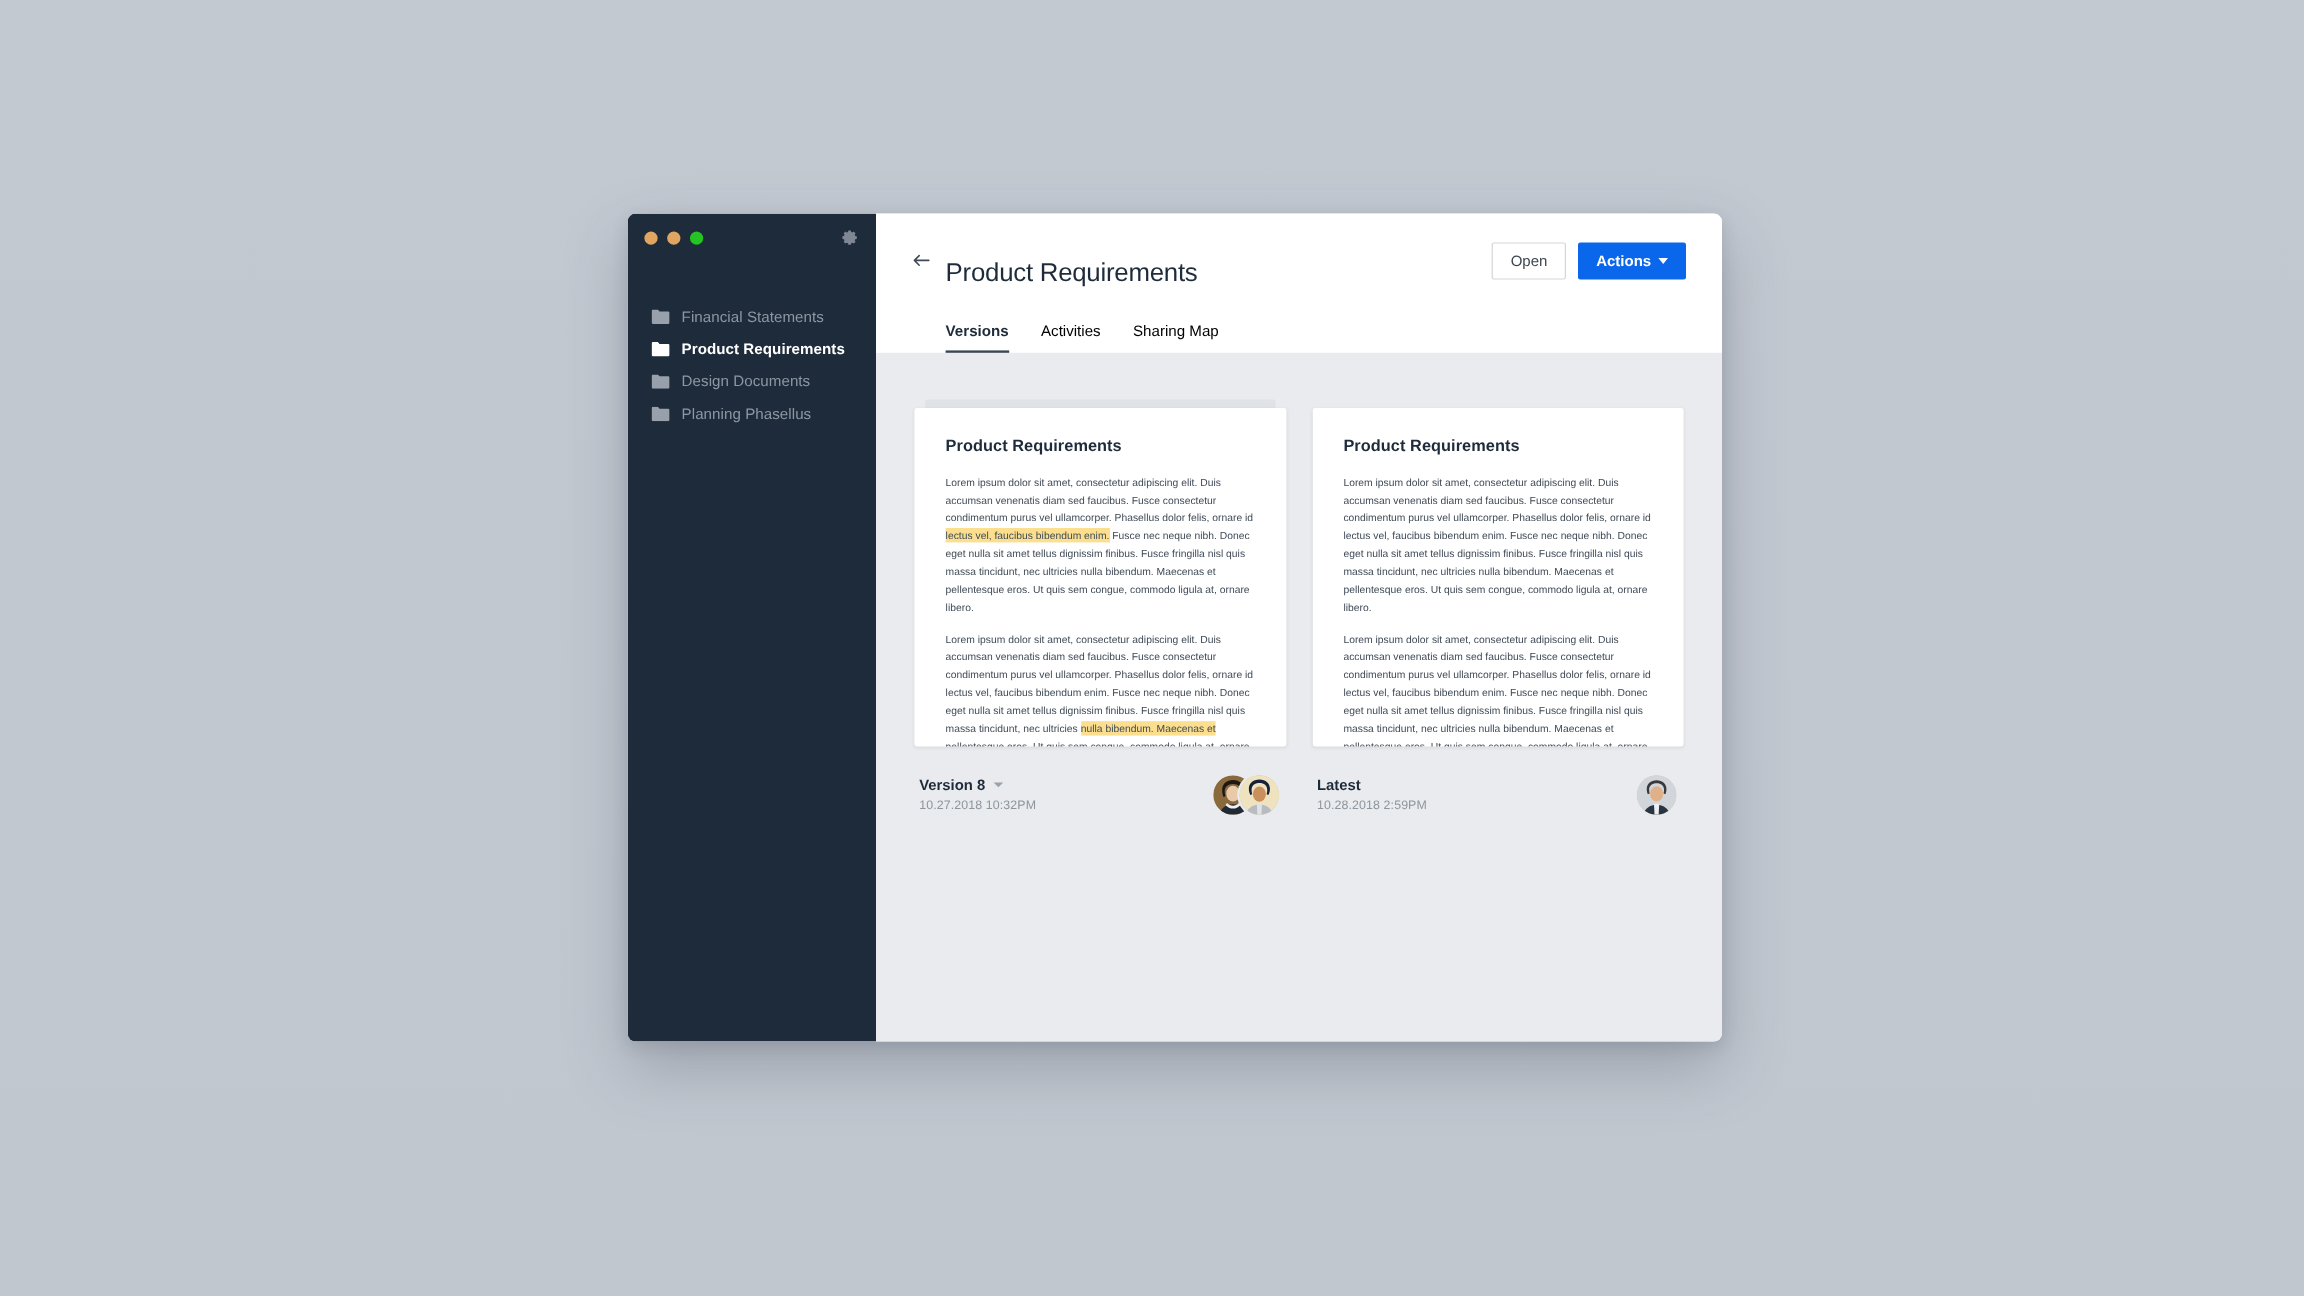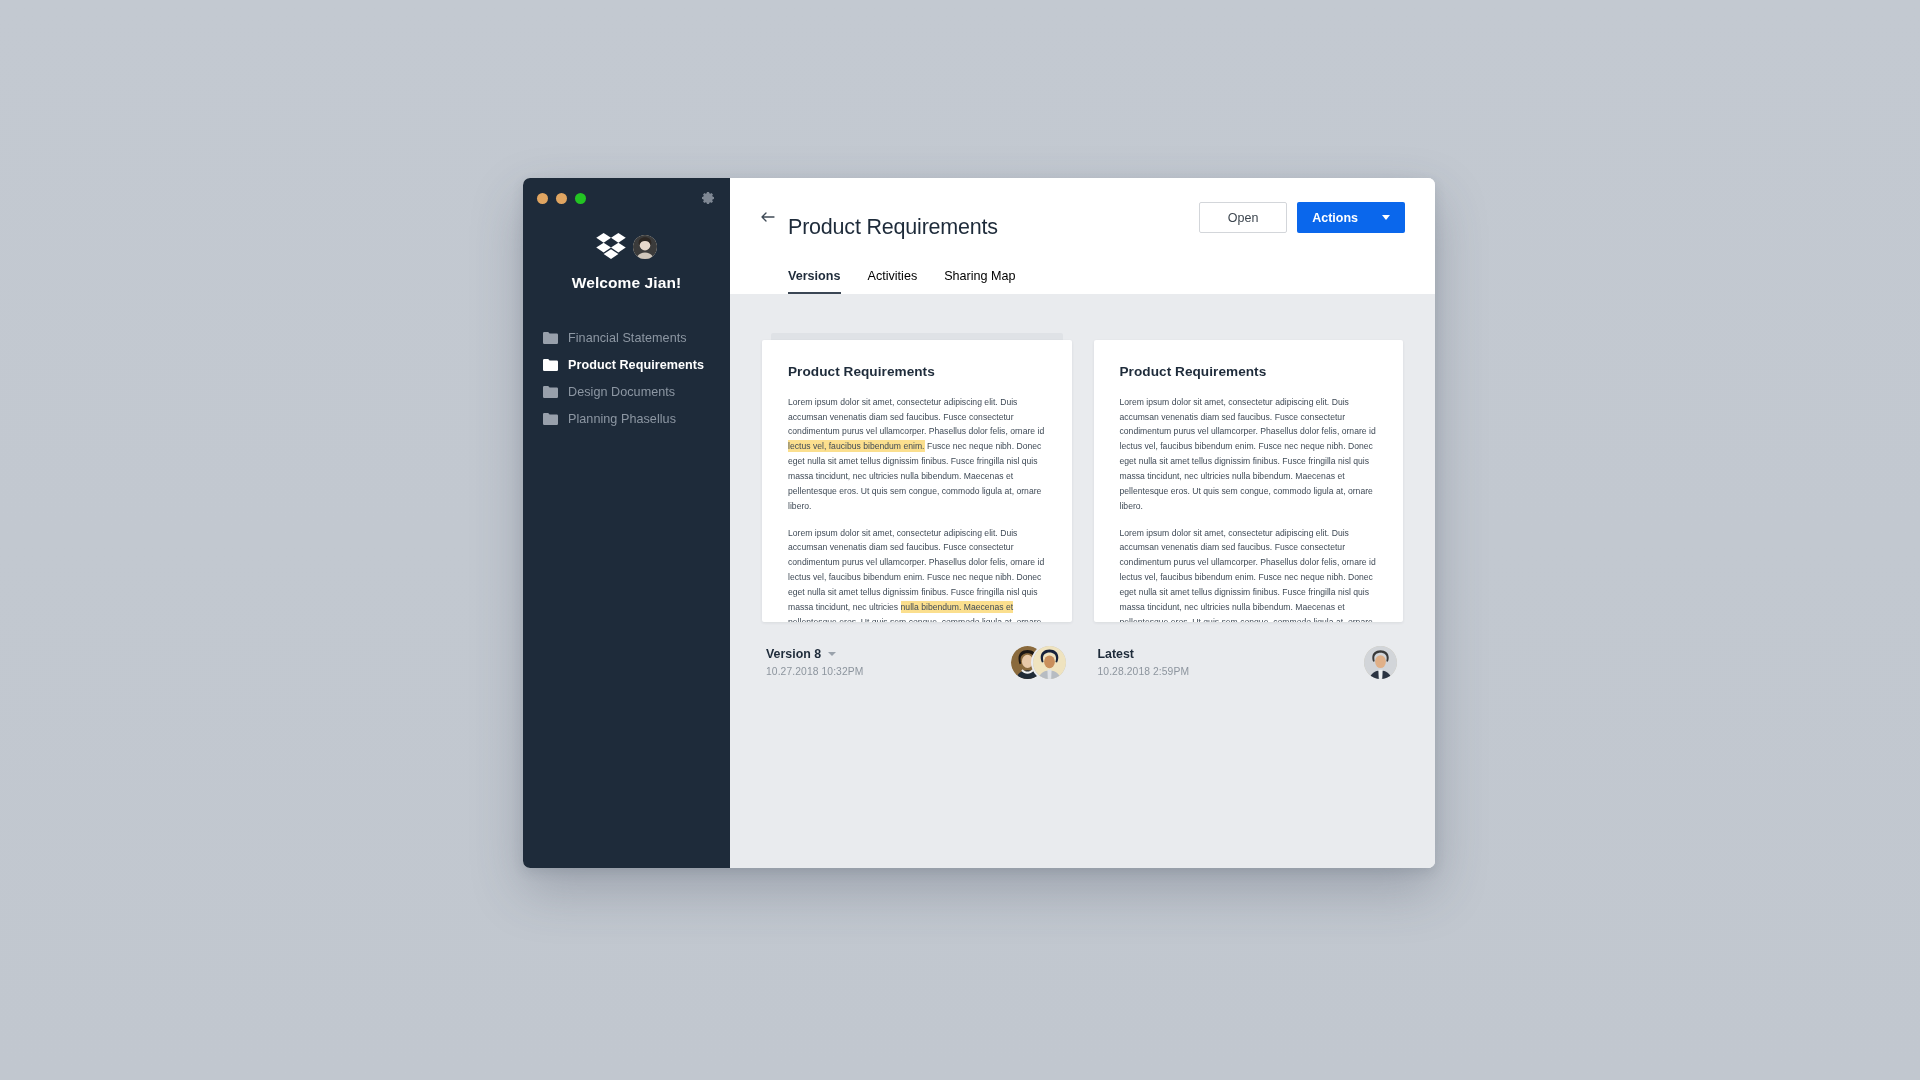--- a/index.html
+++ b/index.html
@@ -193,21 +193,21 @@
     line-height: 1.3;
   }
   .hdr-actions {
     margin-left: auto;
     display: flex;
     gap: 10px;
     align-items: flex-start;
     padding-top: 2px;
   }
   .btn-open {
-    width: 88px;
+    width: 62px;
     height: 31px;
     border: 1px solid #d3d6da;
     border-radius: 2px;
     background: #ffffff;
     color: #3d464f;
     font-size: 12.5px;
     font-family: inherit;
     cursor: pointer;
     display:flex; align-items:center; justify-content:center;
   }
@@ -217,21 +217,21 @@
     border: none;
     border-radius: 2px;
     background: #0a67ec;
     color: #ffffff;
     font-size: 12.5px;
     font-weight: 700;
     font-family: inherit;
     cursor: pointer;
     display: flex;
     align-items: center;
-    gap: 24px;
+    gap: 6px;
   }
   .caret-down {
     width: 0; height: 0;
     border-left: 4.5px solid transparent;
     border-right: 4.5px solid transparent;
     border-top: 5px solid #ffffff;
     display: block;
   }
 
   .tabs {
@@ -372,40 +372,20 @@
           <span class="dot max"></span>
         </div>
         <span class="gear-btn">
           <svg width="16" height="16" viewBox="0 0 16 16">
             <path fill="#7e8793" d="M8 5.2A2.8 2.8 0 1 0 8 10.8 2.8 2.8 0 0 0 8 5.2zm0 4.3a1.5 1.5 0 1 1 0-3 1.5 1.5 0 0 1 0 3z"></path>
             <path fill="#7e8793" d="M14 6.9l-1.3-.2a4.9 4.9 0 0 0-.5-1.2l.8-1-1.5-1.5-1 .8a4.9 4.9 0 0 0-1.2-.5L9.1 2H6.9l-.2 1.3c-.43.11-.83.28-1.2.5l-1-.8L3 4.5l.8 1c-.22.37-.39.77-.5 1.2L2 6.9v2.2l1.3.2c.11.43.28.83.5 1.2l-.8 1 1.5 1.5 1-.8c.37.22.77.39 1.2.5l.2 1.3h2.2l.2-1.3c.43-.11.83-.28 1.2-.5l1 .8 1.5-1.5-.8-1c.22-.37.39-.77.5-1.2l1.3-.2V6.9z"></path>
           </svg>
         </span>
       </div>
 
-      <div class="brand-block">
-        <div class="brand-row">
-          <svg class="dbx-logo" viewBox="0 0 40 38">
-            <polygon fill="#ffffff" points="10,0 0,6.6 10,13.2 20,6.6"></polygon>
-            <polygon fill="#ffffff" points="30,0 20,6.6 30,13.2 40,6.6"></polygon>
-            <polygon fill="#ffffff" points="0,19.8 10,26.4 20,19.8 10,13.2"></polygon>
-            <polygon fill="#ffffff" points="40,19.8 30,13.2 20,19.8 30,26.4"></polygon>
-            <polygon fill="#ffffff" points="10,28.6 20,35.2 30,28.6 20,22"></polygon>
-          </svg>
-          <span class="avatar-sm">
-            <svg viewBox="0 0 24 24" width="24" height="24">
-              <circle cx="12" cy="12" r="12" fill="#3b3b3b"></circle>
-              <circle cx="12" cy="10" r="5.4" fill="#e8d9cc"></circle>
-              <path d="M12 2.2c4 0 6.4 2.4 6.4 5.6 0 1.2-.6 2-1.2 2.2-.3-2.6-2.2-4.1-5.2-4.1s-4.9 1.5-5.2 4.1C6.2 9.8 5.6 9 5.6 7.8c0-3.2 2.4-5.6 6.4-5.6z" fill="#2d2723"></path>
-              <path d="M3.5 24c.8-4.4 4.3-6.6 8.5-6.6s7.7 2.2 8.5 6.6z" fill="#cfc6bb"></path>
-            </svg>
-          </span>
-        </div>
-        <div class="welcome">Welcome Jian!</div>
-      </div>
 
       <nav class="nav-list">
         <div class="nav-item">
           <svg class="folder-ic" viewBox="0 0 15 12">
             <path fill="#98a0ab" d="M0 1.2A1.2 1.2 0 0 1 1.2 0h4l1.4 1.6h7.2A1.2 1.2 0 0 1 15 2.8v8A1.2 1.2 0 0 1 13.8 12H1.2A1.2 1.2 0 0 1 0 10.8z"></path>
           </svg>
           <span class="nav-label">Financial Statements</span>
         </div>
         <div class="nav-item active">
           <svg class="folder-ic" viewBox="0 0 15 12">

